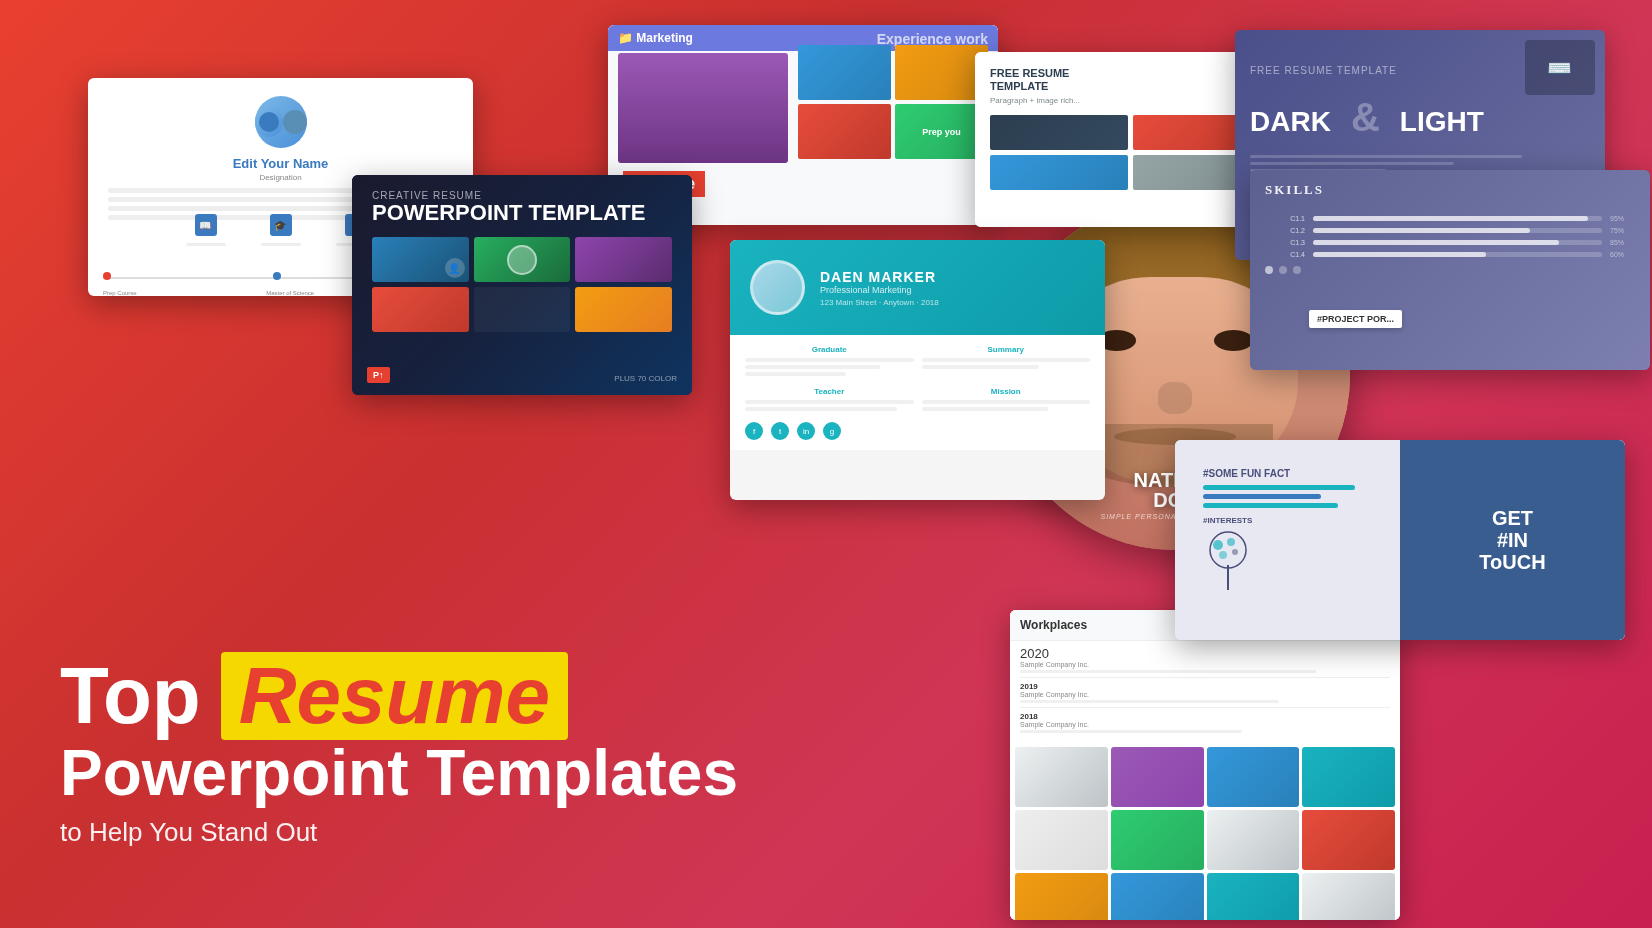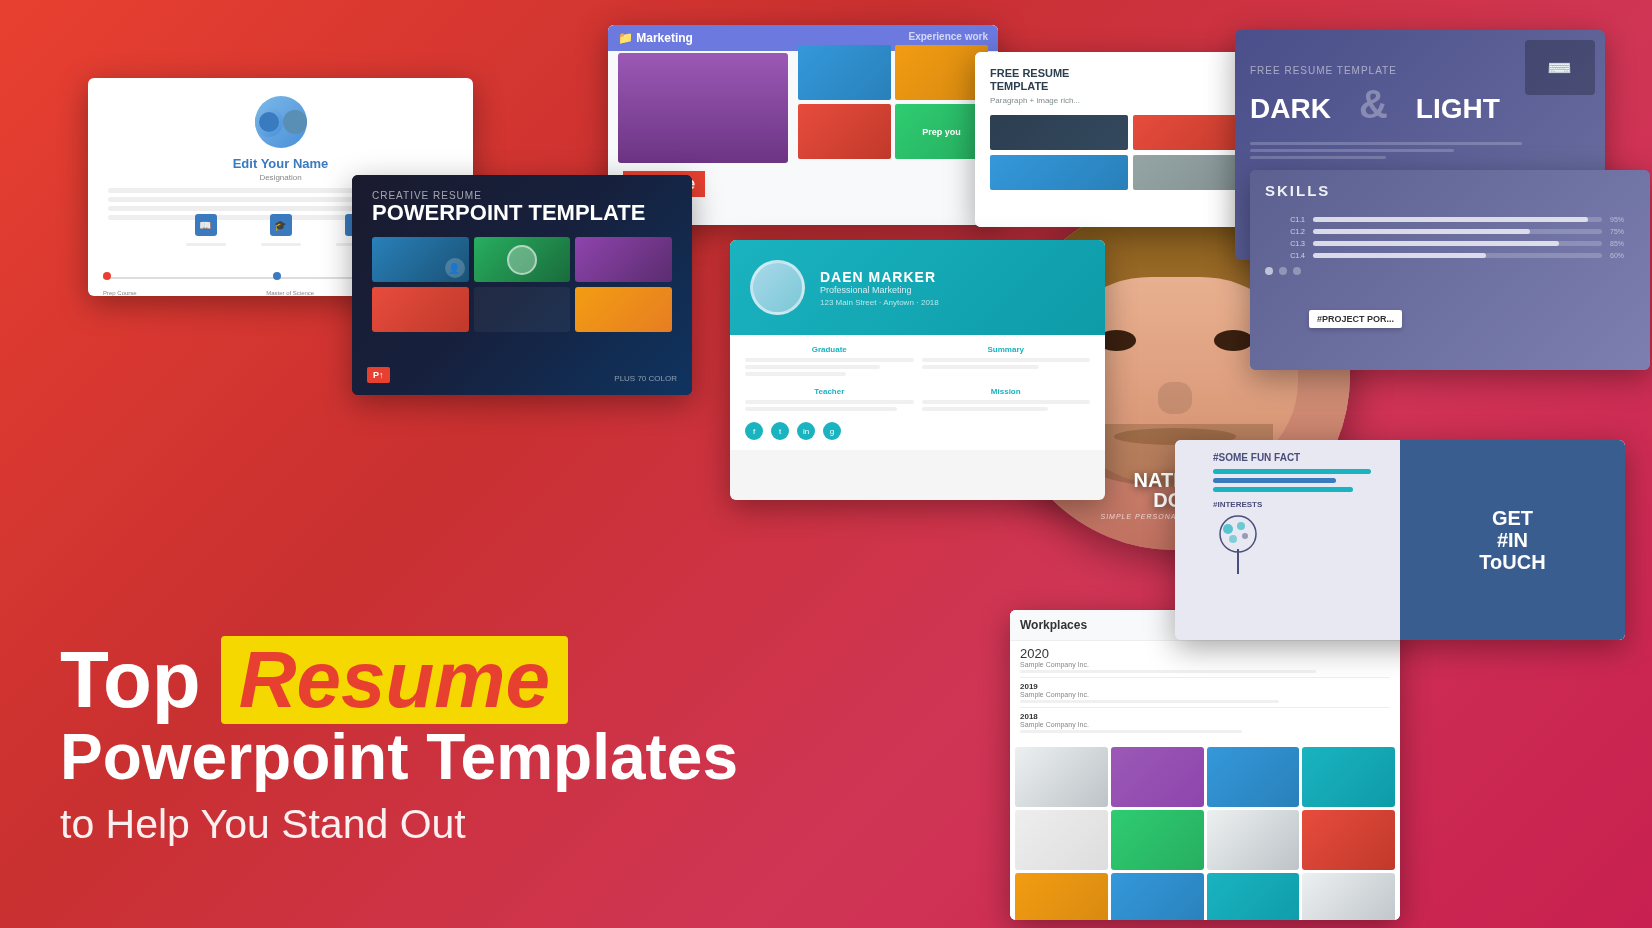--- a/index.html
+++ b/index.html
@@ -60,21 +60,21 @@
     }
 
     .hero-text .line2 {
       font-size: 64px;
       font-weight: 900;
       line-height: 1.05;
       color: white;
     }
 
     .hero-text .line3 {
-      font-size: 41px;
+      font-size: 26px;
       font-weight: 500;
       color: rgba(255,255,255,0.92);
       margin-top: 10px;
     }
 
     
     .card {
       position: absolute;
       border-radius: 6px;
       overflow: hidden;
@@ -557,26 +557,27 @@
     .c6-line:nth-child(2) { width: 60%; }
 
     
     .c7-content {
       background: linear-gradient(135deg, #5c6090, #7c7fb0);
       height: 100%;
       padding: 12px 15px;
       color: white;
     }
     .c7-header {
-      font-size: 15px;
+      font-size: 13px;
       font-weight: 900;
       letter-spacing: 2px;
       color: rgba(255,255,255,0.9);
       margin-bottom: 17px;
       text-transform: uppercase;
+      font-family: Liberation Serif, serif;
     }
     .c7-skill-row {
       display: flex;
       align-items: center;
       gap: 8px;
       margin-bottom: 5px;
     }
     .c7-skill-label {
       font-size: 7px;
       color: rgba(255,255,255,0.7);
@@ -609,23 +610,22 @@
     }
 
     
     .c9-content {
       background: #e8e8f2;
       height: 100%;
       display: grid;
       grid-template-columns: 1fr 1fr;
     }
     .c9-left {
-      padding: 12px;
+      padding: 28px;
       background: #e8e8f2;
-      margin-left: 26px;
     }
     .c9-fun-title {
       font-size: 10px;
       font-weight: 900;
       color: #4a4e7a;
       margin-bottom: 6px;
     }
     .c9-fun-bars {
       display: flex;
       flex-direction: column;
@@ -751,21 +751,21 @@
       </div>
       <div class="c2-ppt-badge">P↑</div>
       <div class="c2-colors-badge">PLUS 70 COLOR</div>
     </div>
   </div>
 
   <div class="card card-3">
     <div class="c3-content">
       <div class="c3-header">
         <span>📁 Marketing</span>
-        <span style="float:right;font-size:10px;opacity:0.7;">Experience work</span>
+        <span style="float:right;font-size:14px;opacity:0.7;">Experience work</span>
       </div>
       <div class="c3-main-img">
         <div class="c3-person-silhouette"></div>
       </div>
       <div class="c3-resume-label">Resume</div>
       <div style="position:absolute;bottom:8px;left:15px;font-size:9px;color:#666;">... x 9 · A4</div>
       <div class="c3-cards-grid">
         <div class="c3-mini-card"></div>
         <div class="c3-mini-card"></div>
         <div class="c3-mini-card"></div>
@@ -827,21 +827,21 @@
         <div class="c5-cell"></div>
         <div class="c5-cell"></div>
       </div>
     </div>
   </div>
 
   <div class="card card-6">
     <div class="c6-content">
       <div class="c6-typewriter" style="background:rgba(0,0,0,0.25);border-radius:4px;display:flex;align-items:center;justify-content:center;font-size:20px;">⌨️</div>
       <div style="font-size:10px;color:rgba(255,255,255,0.5);letter-spacing:1px;margin-top:20px;">FREE RESUME TEMPLATE</div>
-      <div style="display:flex;align-items:baseline;gap:28px;margin-top:6px;">
+      <div style="display:flex;align-items:baseline;gap:20px;margin-top:19px;">
         <div class="c6-title">DARK</div>
         <div class="c6-ampersand">&amp;</div>
         <div class="c6-title">LIGHT</div>
       </div>
       <div class="c6-lines">
         <div class="c6-line"></div>
         <div class="c6-line"></div>
         <div class="c6-line" style="width:40%"></div>
       </div>
     </div>

